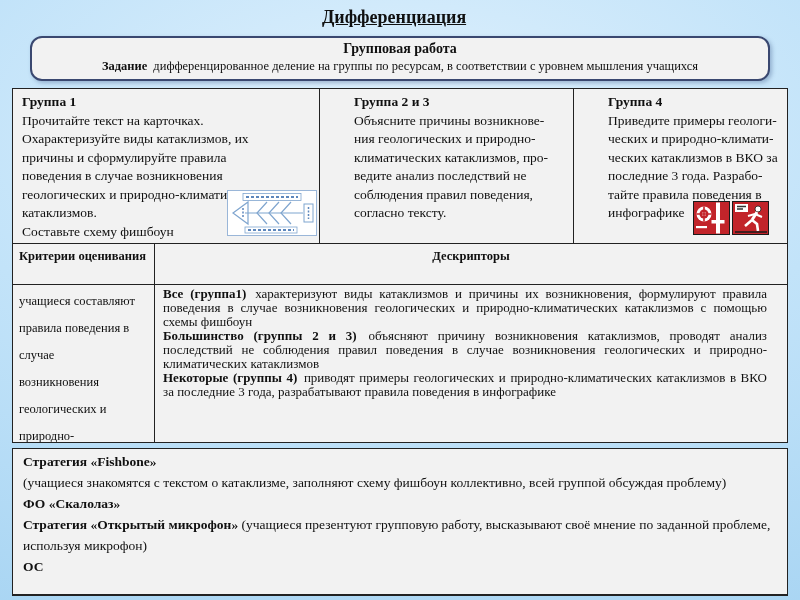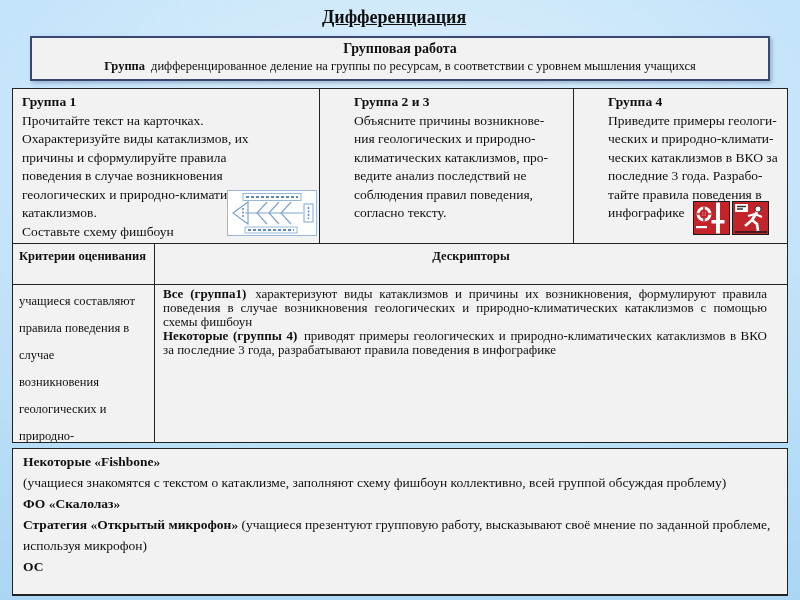--- a/index.html
+++ b/index.html
@@ -7,21 +7,21 @@
     position:relative; width:800px; height:600px; overflow:hidden;
     background: radial-gradient(ellipse 130% 95% at 50% 22%, #e0f1fd 0%, #c2e3f9 45%, #a5d3f2 100%);
     font-family:"Liberation Serif", serif; color:#101010;
   }
   .page-title {
     position:absolute; top:7px; left:0; right:12px; text-align:center;
     font-size:18px; font-weight:bold; text-decoration:underline;
   }
   .task-box {
     position:absolute; left:30px; top:36px; width:740px; height:45px; box-sizing:border-box;
-    background:#f2f2f2; border:2px solid #3a4870; border-radius:0;
+    background:#f2f2f2; border:2px solid #3a4870; border-radius:12px;
     box-shadow:2px 2px 4px rgba(45,75,125,.35);
     text-align:center; padding-top:3px;
   }
   .task-box .tb-head { font-size:14px; font-weight:bold; }
   .task-box .tb-line { font-size:12.5px; margin-top:2px; }
   .task-box .tb-label { font-weight:bold; margin-right:6px; }
 
   .groups {
     position:absolute; left:12px; top:88px; width:776px; height:156px; box-sizing:border-box;
     display:grid; grid-template-columns:306px 254px 214px;
@@ -63,21 +63,21 @@
 </head>
 <body>
 
 <div class="slide">
 
   <div class="page-title">Дифференциация</div>
 
   <div class="task-box">
     <div class="tb-head">Групповая работа</div>
     <div class="tb-line">
-      <span class="tb-label">Группа</span><span>дифференцированное деление на группы по ресурсам, в соответствии с уровнем  мышления учащихся</span>
+      <span class="tb-label">Задание</span><span>дифференцированное деление на группы по ресурсам, в соответствии с уровнем  мышления учащихся</span>
     </div>
   </div>
 
   <div class="groups">
 
     <div class="group-cell">
       <div class="g-head">Группа 1</div>
       <div class="g-text">Прочитайте текст на карточках.
 Охарактеризуйте виды катаклизмов, их
 причины  и сформулируйте правила
@@ -154,25 +154,26 @@
     <div class="c-cell c-col1 c-body-1">учащиеся составляют
 правила поведения в
 случае
 возникновения
 геологических и
 природно-
 климатических
 катаклизмов</div>
     <div class="c-cell c-body-2">
       <p><b>Все (группа1)</b> <span>характеризуют виды катаклизмов и причины их возникновения, формулируют правила поведения в случае возникновения геологических и природно-климатических катаклизмов с помощью схемы фишбоун</span></p>
+      <p><b>Большинство (группы 2 и 3)</b> <span>объясняют причину возникновения катаклизмов, проводят анализ последствий не соблюдения правил поведения в  случае возникновения геологических и природно-климатических катаклизмов</span></p>
       <p><b>Некоторые (группы 4)</b> <span>приводят примеры геологических и природно-климатических катаклизмов в ВКО за последние 3 года, разрабатывают  правила поведения в инфографике</span></p>
     </div>
   </div>
 
   <div class="strategy-box">
-    <p><span class="bold">Некоторые «Fishbone»</span></p>
+    <p><span class="bold">Стратегия «Fishbone»</span></p>
     <p>(учащиеся знакомятся с текстом о катаклизме, заполняют схему фишбоун коллективно, всей группой обсуждая проблему)</p>
     <p><span class="bold">ФО «Скалолаз»</span></p>
     <p><span class="bold">Стратегия  «Открытый микрофон»</span> <span>(учащиеся  презентуют групповую работу, высказывают своё мнение по заданной проблеме, используя микрофон)</span></p>
     <p><span class="bold">ОС</span></p>
   </div>
 
 </div>
 
 </body></html>

